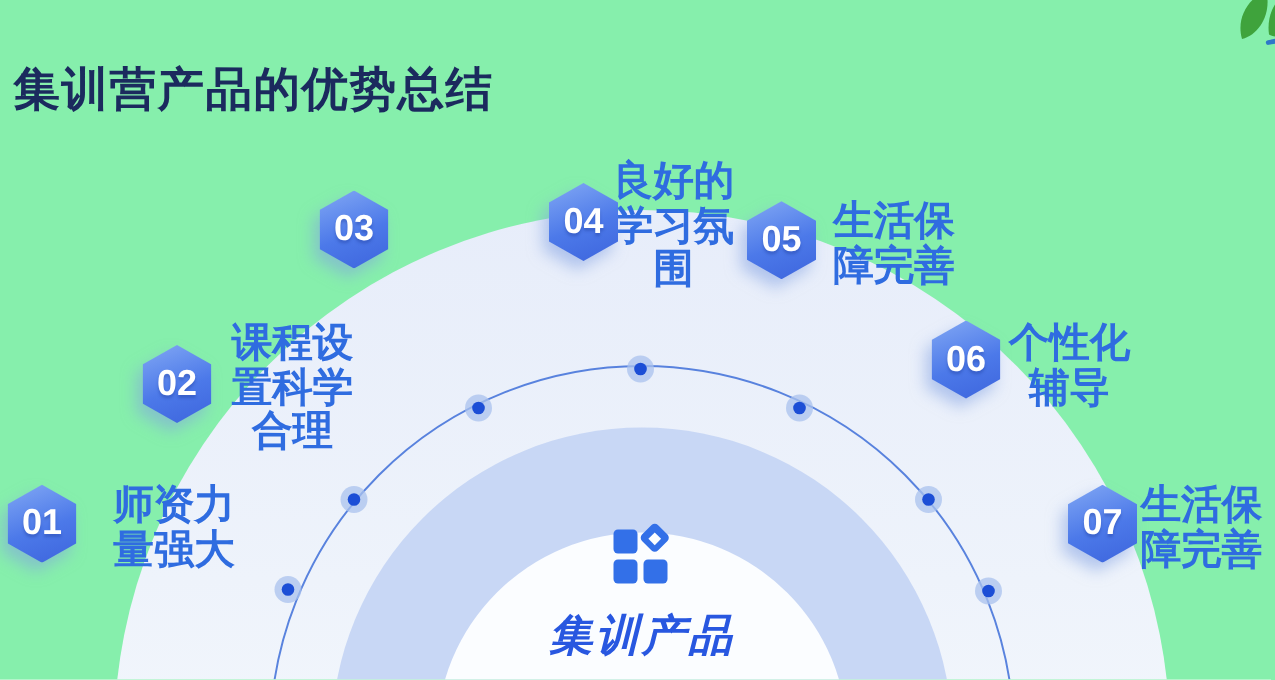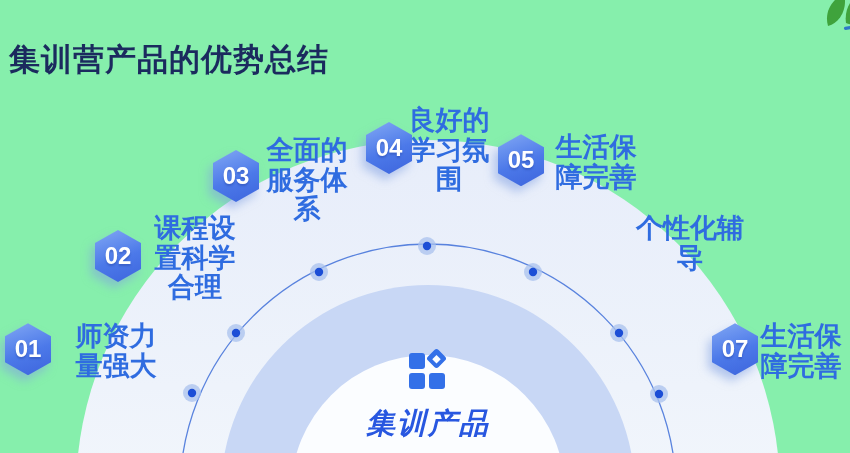--- a/index.html
+++ b/index.html
@@ -120,21 +120,20 @@
     </div>
     <div class="badge-label">课程设置科学合理</div>
   </div>
 
   <div class="badge b3">
     <div class="hex-wrap">
       <div class="hex">
           <span>03</span>
         </div>
     </div>
-    <div class="badge-label">全面的服务体系</div>
   </div>
 
   <div class="badge b4">
     <div class="hex-wrap">
       <div class="hex">
           <span>04</span>
         </div>
     </div>
     <div class="badge-label">良好的学习氛围</div>
   </div>
@@ -142,20 +141,25 @@
   <div class="badge b5">
     <div class="hex-wrap">
       <div class="hex">
           <span>05</span>
         </div>
     </div>
     <div class="badge-label">生活保障完善</div>
   </div>
 
   <div class="badge b6">
+    <div class="hex-wrap">
+      <div class="hex">
+          <span>06</span>
+        </div>
+    </div>
     <div class="badge-label">个性化辅导</div>
   </div>
 
   <div class="badge b7">
     <div class="hex-wrap">
       <div class="hex">
           <span>07</span>
         </div>
     </div>
     <div class="badge-label">生活保障完善</div>

